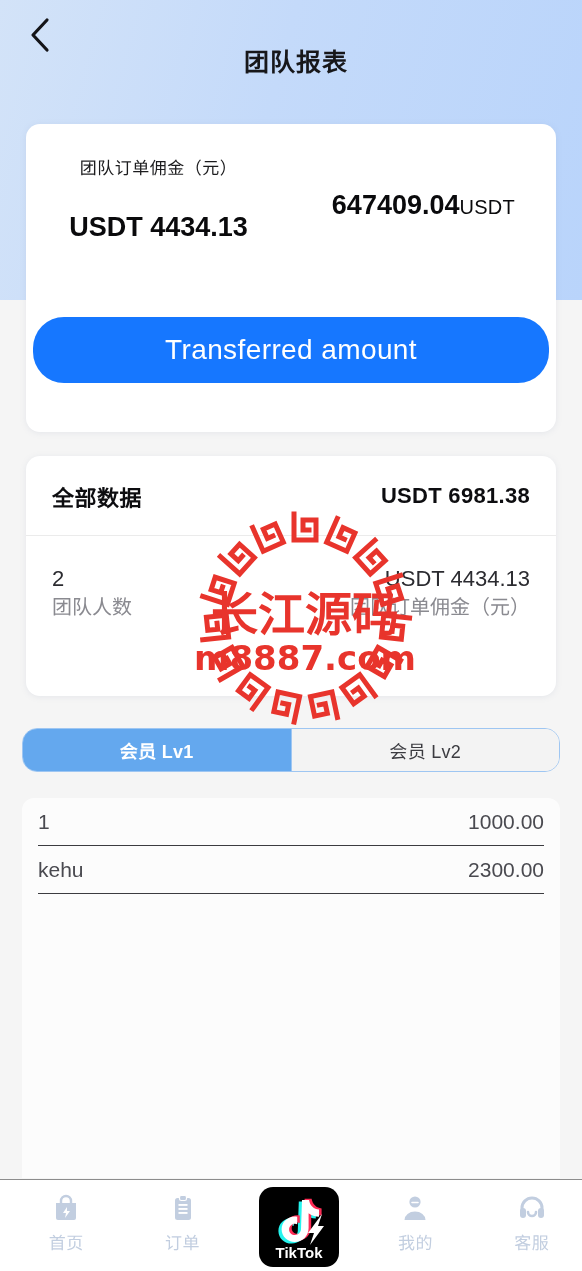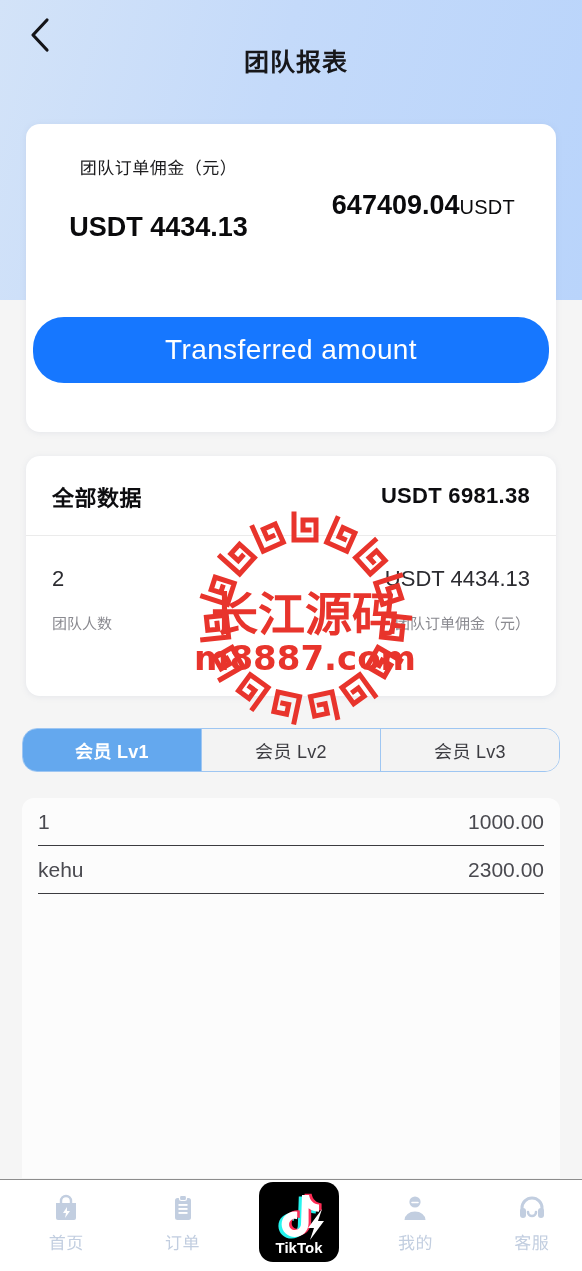--- a/index.html
+++ b/index.html
@@ -174,22 +174,22 @@
   .stat {
     flex: 1;
   }
   .stat.right { text-align: right; }
   .stat-value {
     font-size: 22px;
     color: #2b2b30;
     line-height: 30px;
   }
   .stat-label {
-    margin-top: 19px;
-    font-size: 15px;
+    margin-top: 2px;
+    font-size: 20px;
     color: #8a8a90;
     line-height: 22px;
   }
 
   
   .tabs {
     position: absolute;
     left: 22px;
     top: 650px;
     width: 538px;
@@ -289,21 +289,21 @@
     justify-content: center;
   }
   .nav-label {
     margin-top: 4px;
     font-size: 17px;
     color: #c2cee0;
     letter-spacing: 0.5px;
   }
   .nav-item.center {
     padding-top: 0;
-    justify-content: flex-start;
+    justify-content: center;
   }
   .tiktok-tile {
     width: 80px;
     height: 80px;
     background: #000000;
     border-radius: 14px;
     display: flex;
     align-items: center;
     justify-content: center;
     margin-top: 2px;
@@ -365,21 +365,20 @@
         <div class="stat right">
           <div class="stat-value">USDT 4434.13</div>
           <div class="stat-label">团队订单佣金（元）</div>
         </div>
       </div>
     </div>
 
     <div class="tabs">
       <div class="tab active">会员 Lv1</div>
       <div class="tab">会员 Lv2</div>
-      <div class="tab">会员 Lv3</div>
     </div>
 
     <div class="page-edge-l"></div>
     <div class="page-edge-r"></div>
     <div class="list-panel">
       <div class="list-row">
         <span class="list-name">1</span>
         <span class="list-amount">1000.00</span>
       </div>
       <div class="list-row">

